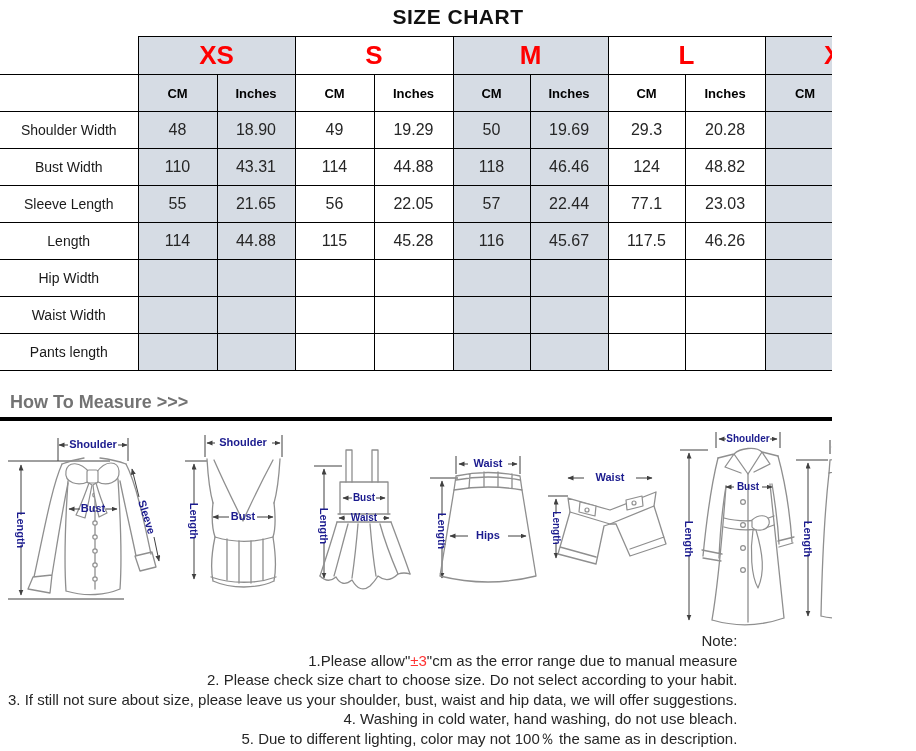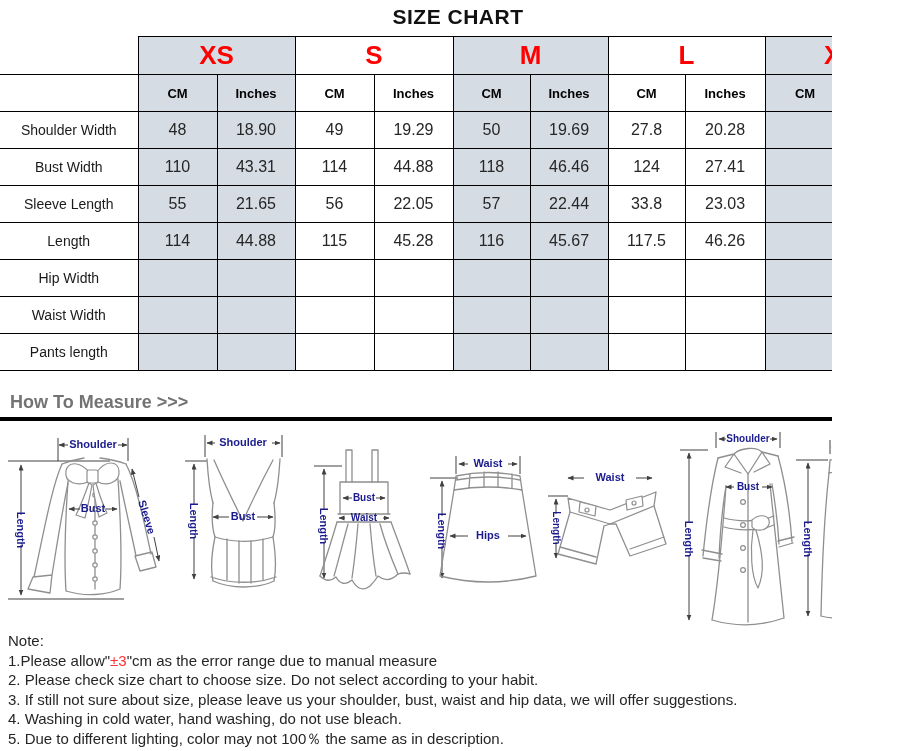--- a/index.html
+++ b/index.html
@@ -18,21 +18,21 @@
   .measure-head{position:absolute;top:392px;left:10px;font-size:18px;font-weight:bold;color:#737373;}
   .rule{position:absolute;top:417px;left:0;width:916px;height:4px;background:#000;}
   .fig{position:absolute;}
   svg .g{fill:none;stroke:#8f8f8f;stroke-width:1.3;stroke-linecap:round;stroke-linejoin:round;}
   svg .gf{fill:#fff;stroke:#8f8f8f;stroke-width:1.2;stroke-linejoin:round;}
   svg .gd{fill:none;stroke:#8f8f8f;stroke-width:1;stroke-dasharray:3,2;}
   svg .m{fill:none;stroke:#404040;stroke-width:1;}
   svg text.lbl{fill:#1B1B8E;font-family:"Liberation Sans",sans-serif;font-weight:bold;font-size:11px;text-anchor:middle;dominant-baseline:central;}
   svg text.sm{font-size:10px;}
   svg text.st{text-anchor:start;}
-  .notes{position:absolute;top:631px;left:8px;font-size:15px;color:#262626;line-height:19.5px;}
+  .notes{position:absolute;top:631px;left:8px;font-size:15px;color:#262626;line-height:19.5px;text-align:right;}
   .red{color:#FF3333;}
 </style>
 </head>
 <body>
 
 <div class="page">
 
   <div class="title">SIZE CHART</div>
 
   <div class="tablewrap">
@@ -73,47 +73,47 @@
             <td class="unit-cell sh">Inches</td>
           </tr>
           <tr>
             <td class="rl">Shoulder Width</td>
             <td class="val sh">48</td>
             <td class="val sh">18.90</td>
             <td class="val">49</td>
             <td class="val">19.29</td>
             <td class="val sh">50</td>
             <td class="val sh">19.69</td>
-            <td class="val">27.8</td>
+            <td class="val">29.3</td>
             <td class="val">20.28</td>
             <td class="val sh"></td>
             <td class="val sh"></td>
           </tr>
           <tr>
             <td class="rl">Bust Width</td>
             <td class="val sh">110</td>
             <td class="val sh">43.31</td>
             <td class="val">114</td>
             <td class="val">44.88</td>
             <td class="val sh">118</td>
             <td class="val sh">46.46</td>
             <td class="val">124</td>
-            <td class="val">27.41</td>
+            <td class="val">48.82</td>
             <td class="val sh"></td>
             <td class="val sh"></td>
           </tr>
           <tr>
             <td class="rl">Sleeve Length</td>
             <td class="val sh">55</td>
             <td class="val sh">21.65</td>
             <td class="val">56</td>
             <td class="val">22.05</td>
             <td class="val sh">57</td>
             <td class="val sh">22.44</td>
-            <td class="val">33.8</td>
+            <td class="val">77.1</td>
             <td class="val">23.03</td>
             <td class="val sh"></td>
             <td class="val sh"></td>
           </tr>
           <tr>
             <td class="rl">Length</td>
             <td class="val sh">114</td>
             <td class="val sh">44.88</td>
             <td class="val">115</td>
             <td class="val">45.28</td>

